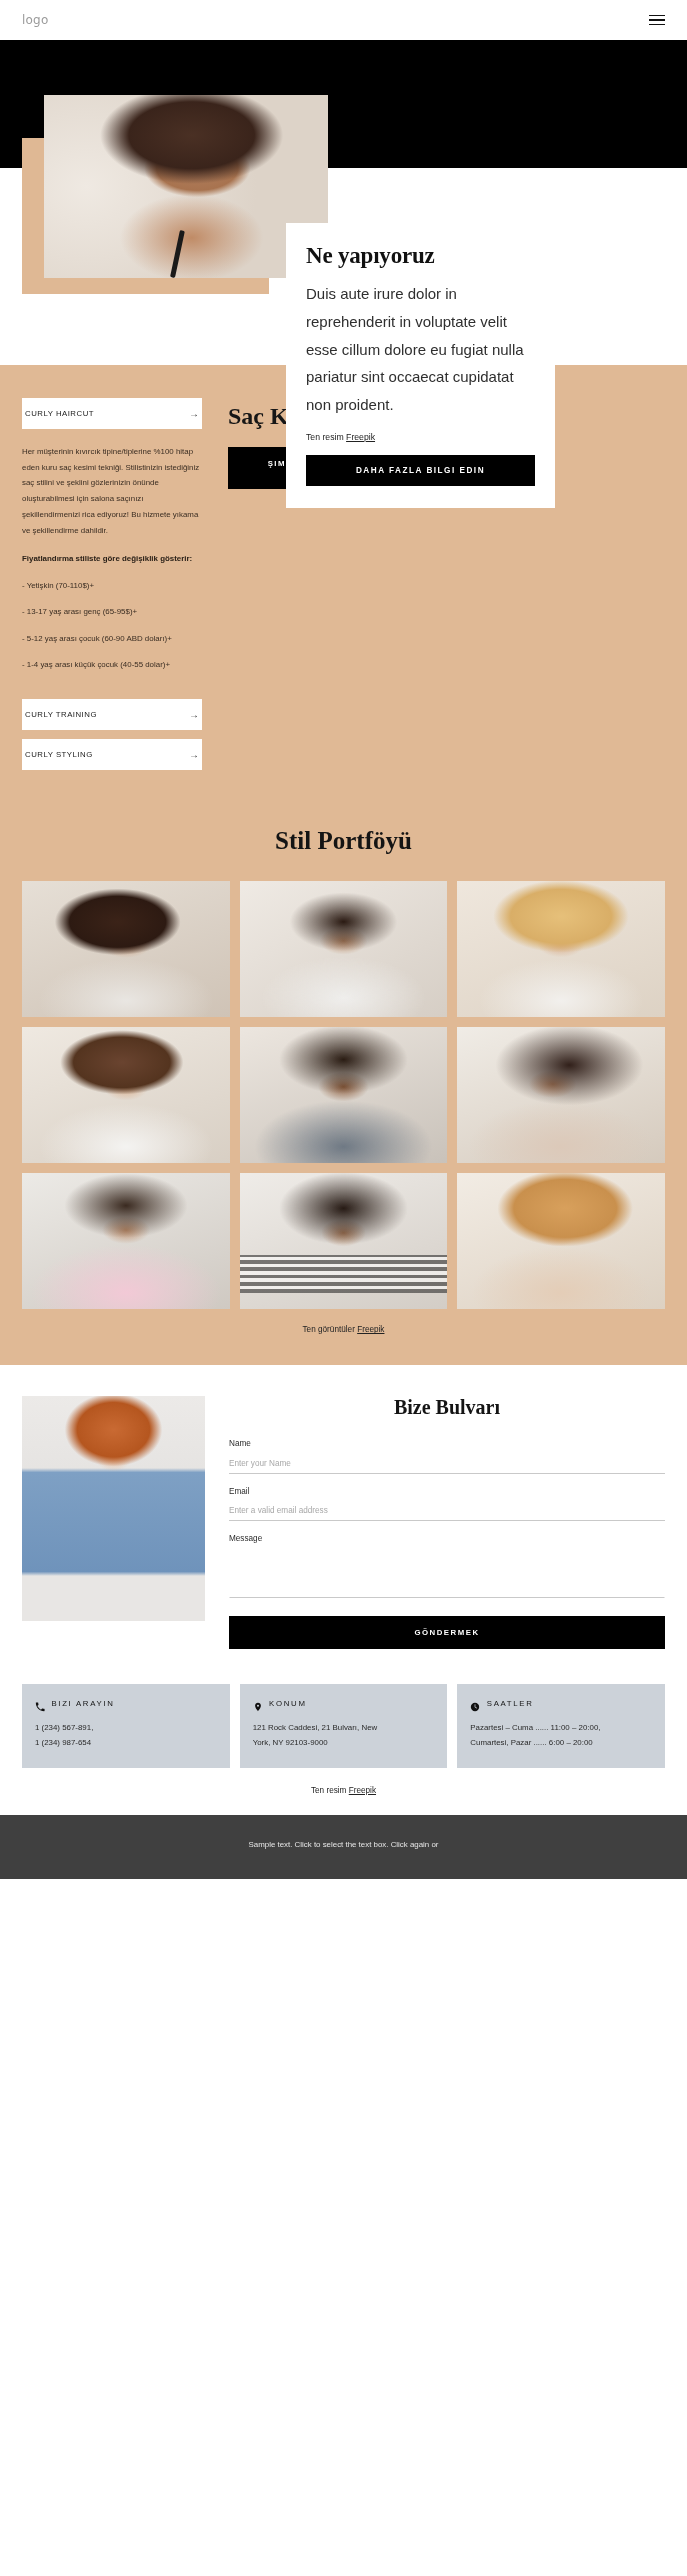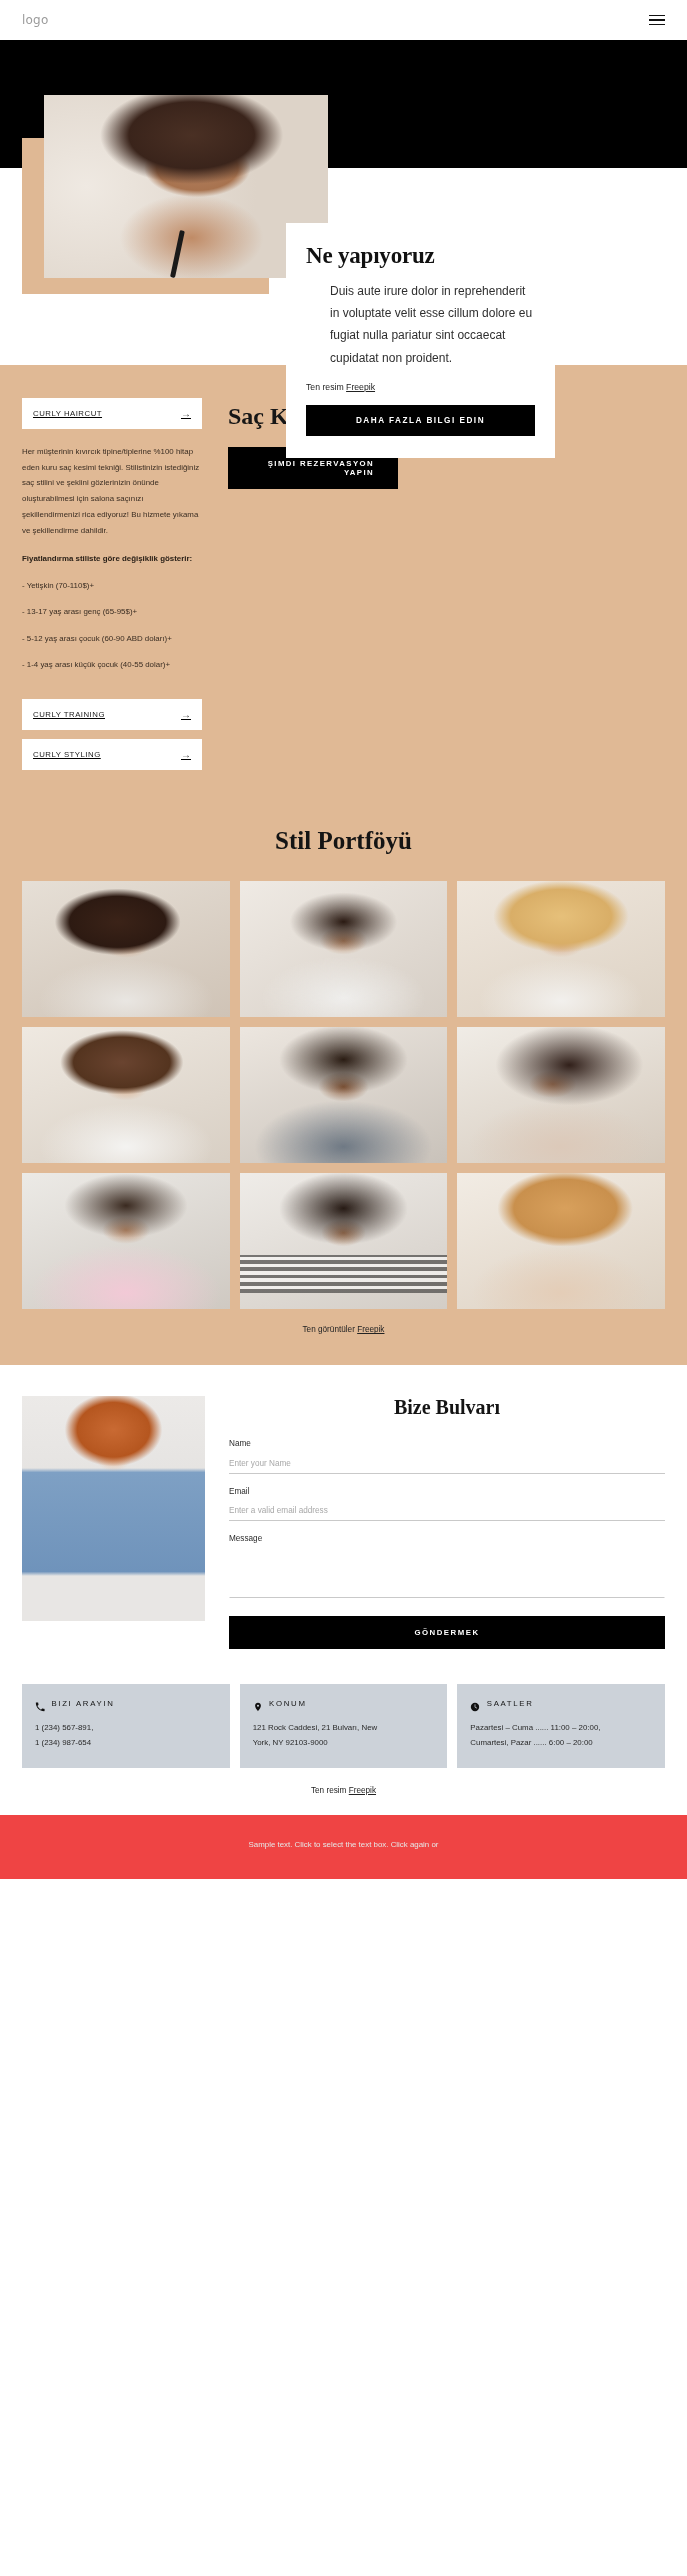--- a/index.html
+++ b/index.html
@@ -60,40 +60,40 @@
     background: #fff; padding: 20px 20px 22px 20px;
     box-shadow: 0 0 0 rgba(0,0,0,0);
     z-index: 4;
   }
   .hero-card h2 {
     font-family: "Liberation Serif", serif;
     font-size: 23px; font-weight: 700; color: #111; letter-spacing: -0.2px;
     margin-bottom: 11px;
   }
   .hero-card p {
-    font-size: 12px; line-height: 1.85; color: #2f2f2f; margin-left: 24px;
+    font-size: 15px; line-height: 1.85; color: #2f2f2f;
   }
   .credit { font-size: 8.7px; color: #222; margin-top: 13px; }
   .credit a { color: #222; text-decoration: underline; }
   .btn-dark {
     display: block; width: 100%; background: #000; color: #fff;
     border: none; padding: 11px 7.3px; margin-top: 13.7px;
     font-size: 8.2px; font-weight: 700; letter-spacing: 1.5px; cursor: pointer;
     text-align: center;
   }
 
   
   .services { background: #e0b995; padding: 33px 22px 40px 22px; }
   .svc-grid { display: flex; gap: 26px; align-items: flex-start; }
   .svc-left { width: 180px; flex: none; }
   .svc-right { flex: 1; padding-top: 3.7px; }
 
   .acc-item {
     background: #fff; display: flex; align-items: center; justify-content: space-between;
-    padding: 10px 11px; margin-bottom: 9.2px; cursor: pointer; text-decoration: underline;
+    padding: 10px 3px; margin-bottom: 9.2px; cursor: pointer;
   }
   .acc-item .acc-label { font-size: 7.8px; letter-spacing: 0.5px; color: #1a1a1a; }
   .acc-item .acc-arrow { font-size: 10px; color: #333; }
 
   .svc-body { font-size: 7.9px; line-height: 2.0; color: #3a2d22; margin: 14.7px 0 13px 0; }
   .svc-strong { font-size: 7.9px; font-weight: 700; color: #2b2118; margin-bottom: 13px; line-height: 1.8; }
   .price-line { font-size: 7.9px; color: #3a2d22; margin-bottom: 13px; line-height: 1.7; }
   .acc-spacer { height: 14.7px; }
 
   .svc-right h2 {
@@ -209,21 +209,21 @@
   .info-row { display: flex; gap: 10px; padding: 16.5px 22px 0 22px; background:#fff; }
   .info-card { flex: 1; background: #ccd2d9; padding: 14.7px 13px 16.5px 13px; }
   .info-head { display: flex; align-items: center; gap: 6.4px; margin-bottom: 11px; text-align: center; }
   .info-head .ico { width: 10px; height: 10px; display: inline-block; flex: none; }
   .info-head .ttl { font-size: 7.8px; letter-spacing: 1.7px; color: #141414; }
   .info-card p { font-size: 7.9px; line-height: 2.0; color: #2a2a2a; }
   .bottom-credit { text-align: center; font-size: 8.2px; color: #232323; padding: 18.3px 0 20px 0; background:#fff; }
   .bottom-credit a { color: #232323; text-decoration: underline; }
 
   
-  .footer { background: #ef4444; color: #e6e6e6; text-align: center; padding: 22px 18.3px 27.5px 18.3px; }
+  .footer { background: #404040; color: #e6e6e6; text-align: center; padding: 22px 18.3px 27.5px 18.3px; }
   .footer p { font-size: 7.9px; line-height: 1.9; }
 </style>
 </head>
 <body>
 
 <div class="header">
   <div class="logo">logo</div>
   <div class="burger">
     <span></span>
     <span></span>

